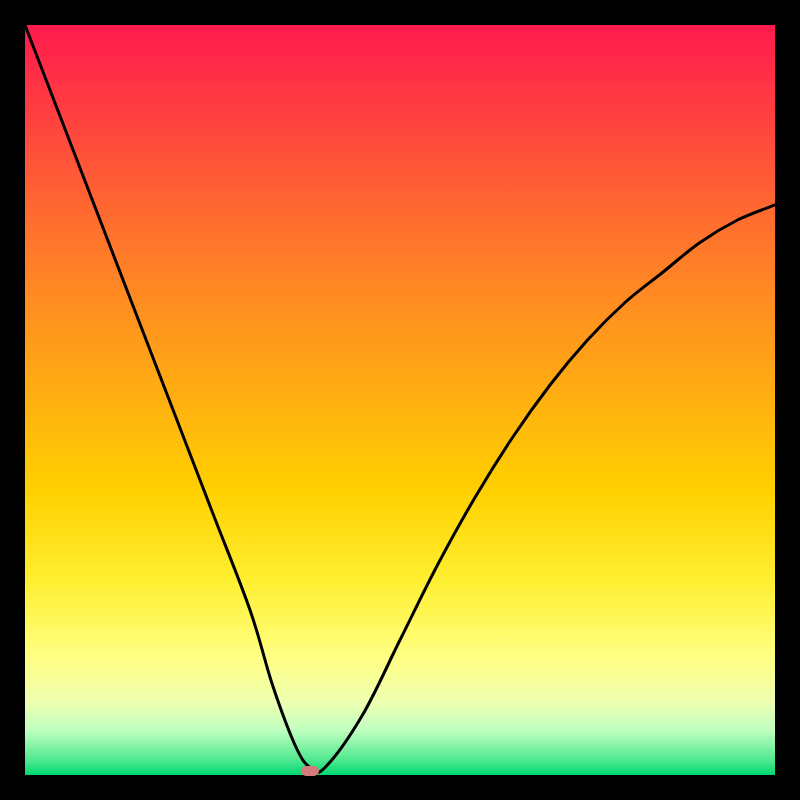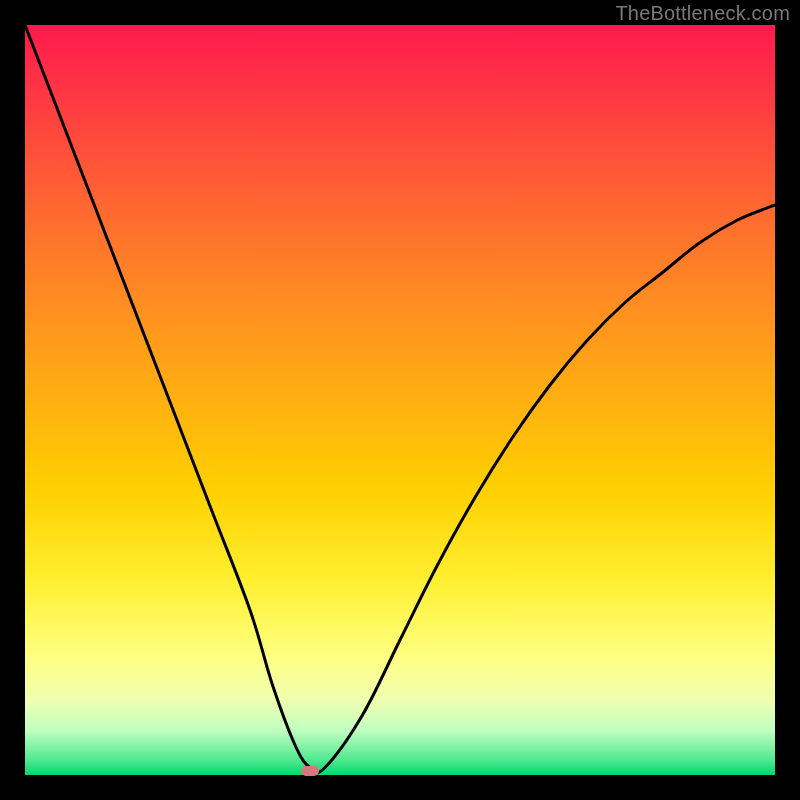--- a/index.html
+++ b/index.html
@@ -60,20 +60,19 @@
     height: 10px;
     border-radius: 5px;
     background: #d47a7a;
     transform: translate(-50%, -50%);
   }
 </style>
 </head>
 <body>
 
 <div class="frame">
-  <div class="watermark">TheBottleneck.com</div>
   <div class="plot-area">
     <svg class="curve-svg" viewBox="0 0 750 750" preserveAspectRatio="none">
       <path id="curve-path" fill="none" stroke="#000" stroke-width="3" stroke-linecap="round" stroke-linejoin="round" d="M 0.0 0.0 C 6.8 17.6, 24.0 62.4, 37.5 97.5 C 51.0 132.6, 61.5 159.9, 75.0 195.0 C 88.5 230.1, 99.0 257.4, 112.5 292.5 C 126.0 327.6, 136.5 354.9, 150.0 390.0 C 163.5 425.1, 174.0 452.4, 187.5 487.5 C 201.0 522.6, 214.2 554.0, 225.0 585.0 C 235.8 616.0, 239.4 635.7, 247.5 660.0 C 255.6 684.3, 263.3 705.1, 270.0 720.0 C 276.8 734.9, 279.6 738.5, 285.0 742.5 C 290.4 746.5, 290.6 752.0, 300.0 742.5 C 309.4 733.0, 324.0 713.0, 337.5 690.0 C 351.0 667.0, 361.5 642.0, 375.0 615.0 C 388.5 588.0, 399.0 565.6, 412.5 540.0 C 426.0 514.4, 436.5 495.4, 450.0 472.5 C 463.5 449.6, 474.0 432.8, 487.5 412.5 C 501.0 392.3, 511.5 377.6, 525.0 360.0 C 538.5 342.4, 549.0 329.9, 562.5 315.0 C 576.0 300.2, 586.5 289.7, 600.0 277.5 C 613.5 265.3, 624.0 258.3, 637.5 247.5 C 651.0 236.7, 661.5 226.9, 675.0 217.5 C 688.5 208.1, 699.0 201.8, 712.5 195.0 C 726.0 188.3, 743.3 182.7, 750.0 180.0"></path>
     </svg>
     <div id="marker" class="marker" style="left: 285px; top: 746.25px; background: rgb(212, 122, 122);"></div>
   </div>
 </div>
 
 </body></html>

